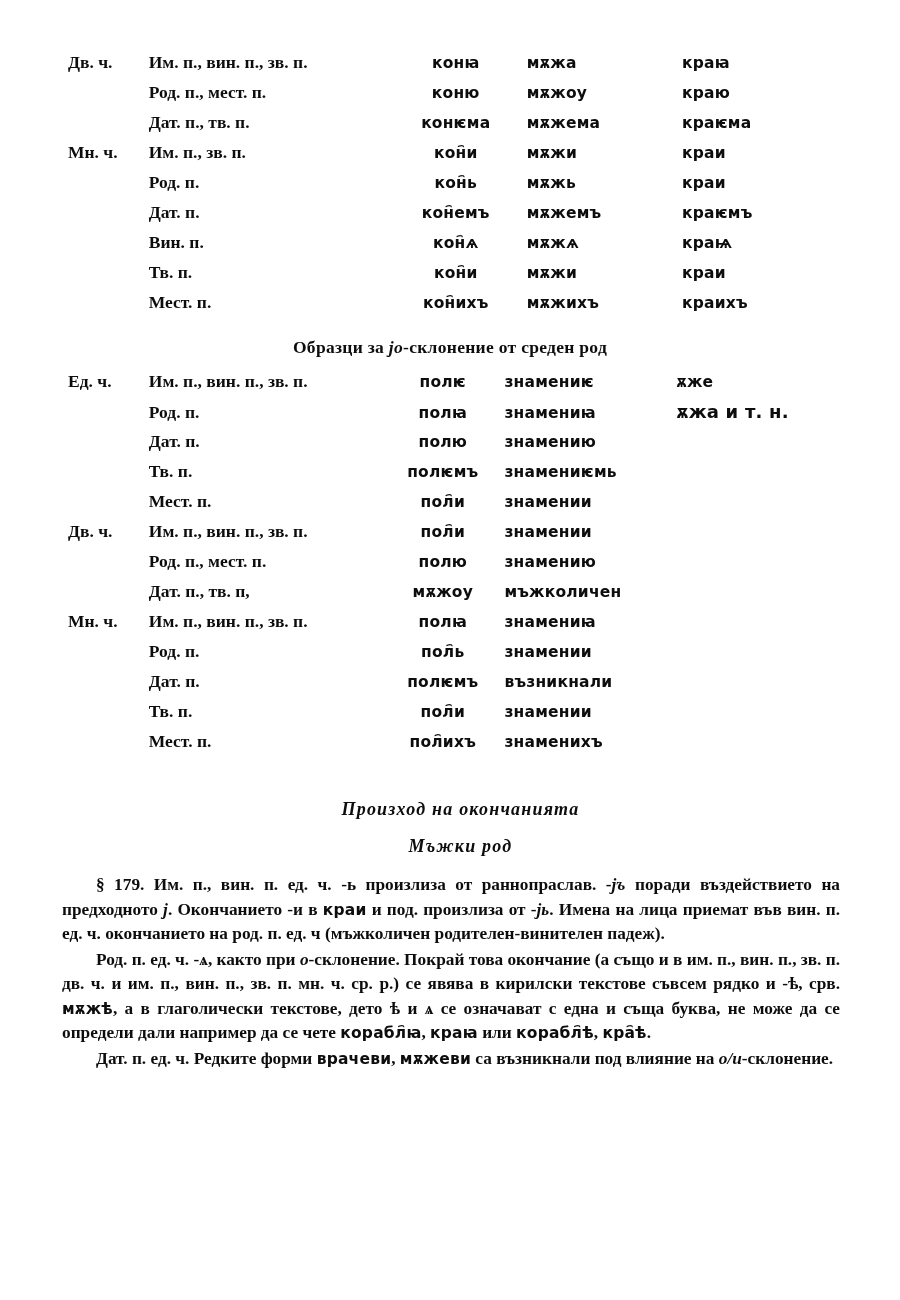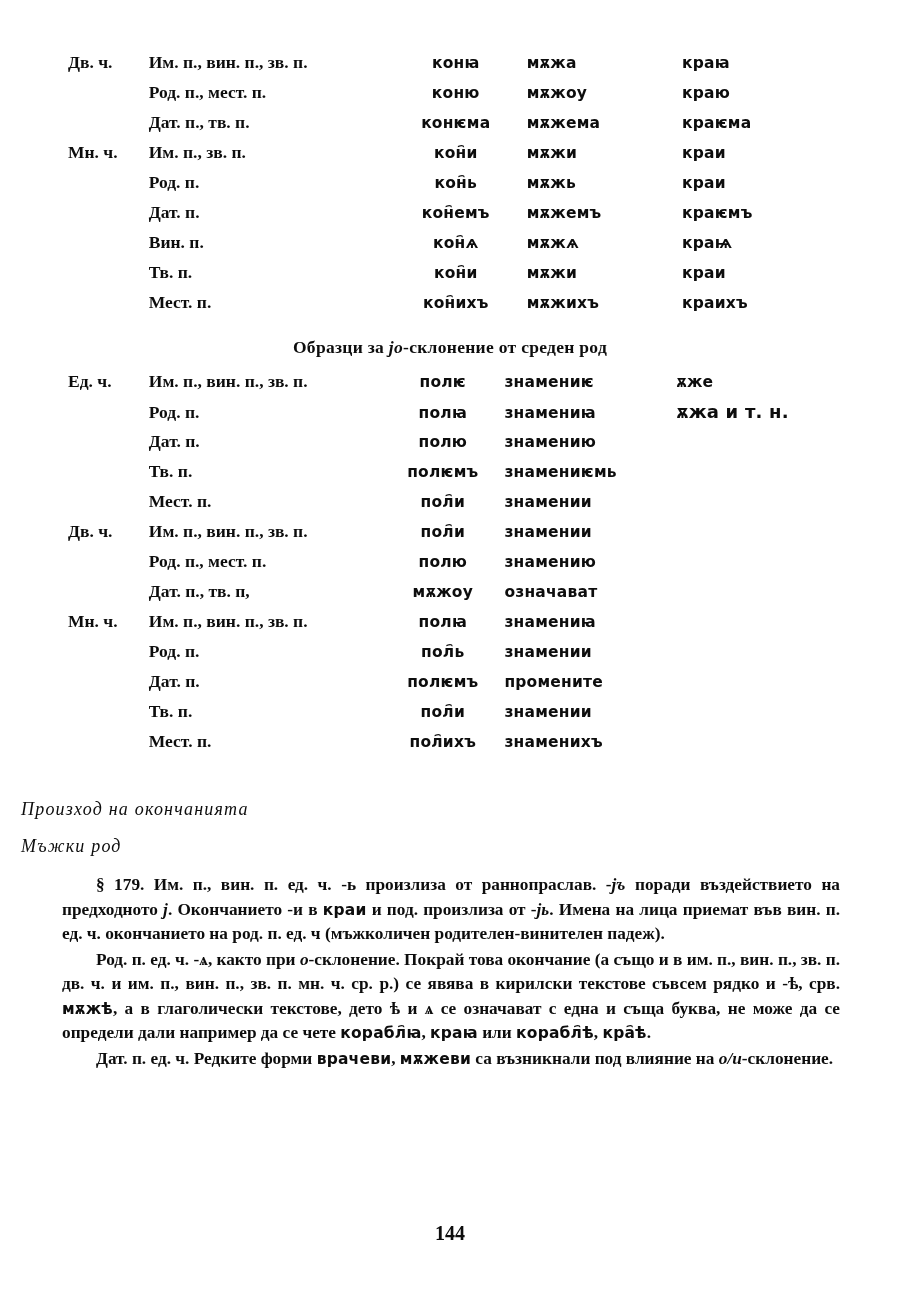--- a/index.html
+++ b/index.html
@@ -73,22 +73,23 @@
 
   
   #table-neuter .col-num  { width: 80px; }
   #table-neuter .col-case { width: 230px; }
   #table-neuter .col-f1   { width: 122px; }
   #table-neuter .col-f2   { width: 170px; }
   #table-neuter .col-f3   { width: 180px; }
 
   
   .heading-italic {
+    text-align: center;
     font-style: italic;
-    font-weight: 400;
+    font-weight: 700;
     font-size: 18px;
     letter-spacing: 1.2px;
     padding-left: 21px;
   }
   #origin-heading { margin-top: 38px; }
   #gender-heading { margin-top: 16px; margin-bottom: 16px; }
 
   
   .body-text {
     width: 782px;
@@ -240,42 +241,42 @@
         <td class="col-num"></td>
         <td class="col-case">Род. п., мест. п.</td>
         <td class="col-f1 ocs">полю</td>
         <td class="col-f2 ocs">знамению</td>
         <td class="col-f3 ocs"></td>
       </tr>
       <tr class="row-h">
         <td class="col-num"></td>
         <td class="col-case">Дат. п., тв. п,</td>
         <td class="col-f1 ocs">мѫжоу</td>
-        <td class="col-f2 ocs">означават</td>
+        <td class="col-f2 ocs">мъжколичен</td>
         <td class="col-f3 ocs"></td>
       </tr>
       <tr class="row-h">
         <td class="col-num">Мн. ч.</td>
         <td class="col-case">Им. п., вин. п., зв. п.</td>
         <td class="col-f1 ocs">полꙗ</td>
         <td class="col-f2 ocs">знамениꙗ</td>
         <td class="col-f3 ocs"></td>
       </tr>
       <tr class="row-h">
         <td class="col-num"></td>
         <td class="col-case">Род. п.</td>
         <td class="col-f1 ocs">пол҄ь</td>
         <td class="col-f2 ocs">знамении</td>
         <td class="col-f3 ocs"></td>
       </tr>
       <tr class="row-h">
         <td class="col-num"></td>
         <td class="col-case">Дат. п.</td>
         <td class="col-f1 ocs">полѥмъ</td>
-        <td class="col-f2 ocs">промените</td>
+        <td class="col-f2 ocs">възникнали</td>
         <td class="col-f3 ocs"></td>
       </tr>
       <tr class="row-h">
         <td class="col-num"></td>
         <td class="col-case">Тв. п.</td>
         <td class="col-f1 ocs">пол҄и</td>
         <td class="col-f2 ocs">знамении</td>
         <td class="col-f3 ocs"></td>
       </tr>
       <tr class="row-h">
@@ -296,15 +297,14 @@
     <p><span>§ 179. Им. п., вин. п. ед. ч. -ь произлиза от раннопраслав. -</span><i>jъ</i><span> поради въздействието на предходното </span><i>j</i><span>. Окончанието -и в </span><span class="ocs">краи</span><span> и под. произлиза от -</span><i>jь</i><span>. Имена на лица приемат във вин. п. ед. ч. окончанието на род. п. ед. ч (мъжколичен родителен-винителен падеж).</span></p>
 
     <p class="tight"><span>Род. п. ед. ч. -ѧ, както при </span><i>о</i><span>-склонение. Покрай това окончание (а също и в им. п., вин. п., зв. п. дв. ч. и им. п., вин. п., зв. п. мн. ч. ср. р.) се явява в кирилски текстове съвсем рядко и -ѣ, срв. </span><span class="ocs">мѫжѣ</span><span>, а в глаголически текстове, дето ѣ и ѧ се означават с една и съща буква, не може да се определи дали например да се чете </span><span class="ocs">корабл҄ꙗ</span><span>, </span><span class="ocs">краꙗ</span><span> или </span><span class="ocs">корабл҄ѣ</span><span>, </span><span class="ocs">кра҄ѣ</span><span>.</span></p>
 
 
     <p class="tight"><span>Дат. п. ед. ч. Редките форми </span><span class="ocs">врачеви</span><span>, </span><span class="ocs">мѫжеви</span><span> са възникнали под влияние на </span><i>о/и</i><span>-склонение.</span></p>
 
 
   </div>
 
-  <div id="page-number">144</div>
 
 </div>
 
 </body></html>

